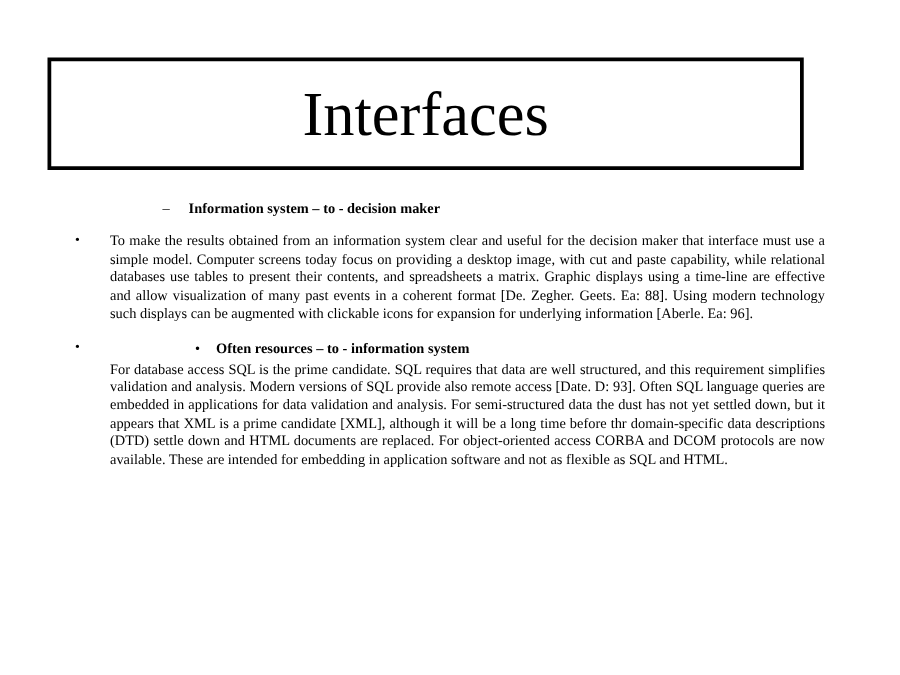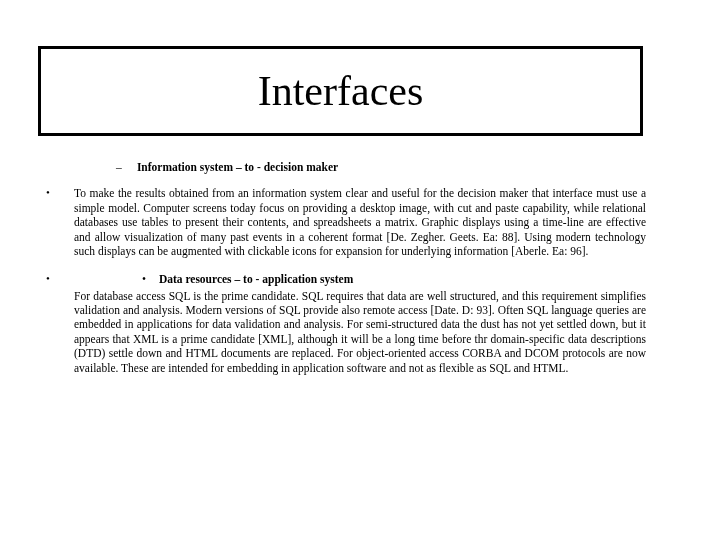--- a/index.html
+++ b/index.html
@@ -18,26 +18,26 @@
     width: 605px;
     height: 90px;
     border: 3px solid #000;
     background: #fff;
   }
   .title-text {
     position: absolute;
     left: 0; right: 0; top: 50%;
     transform: translateY(-50%);
     text-align: center;
-    font-size: 42px;
+    font-size: 50px;
     font-weight: 400;
   }
   .content {
     position: absolute;
-    left: 46px;
+    left: 60px;
     top: 160px;
     width: 600px;
     font-size: 11.5px;
     line-height: 1.25;
   }
   .sub1 {
     margin-left: 70px;
     margin-bottom: 12px;
   }
   .sub1 .dash { display: inline-block; width: 18px; }
@@ -85,20 +85,20 @@
   <div class="bullet-row">
     <div class="dot">•</div>
     <div class="para">To make the results obtained from an information system clear and useful for the decision maker that interface must use a simple model.  Computer screens today focus on providing a desktop image, with cut and paste capability, while relational databases use tables to present their contents, and spreadsheets a matrix. Graphic displays using a time-line are effective and allow visualization of many past events in a coherent format [De. Zegher. Geets. Ea: 88]. Using modern technology such displays can be augmented with clickable icons for expansion for underlying information [Aberle. Ea: 96].</div>
   </div>
 
   <div class="bullet-row">
     <div class="dot">•</div>
     <div style="flex:1">
       <div class="sub2">
         <span class="dotb">•</span>
-        <span class="label">Data resources – to - application system</span>
+        <span class="label">Often resources – to - information system</span>
       </div>
       <div class="para">For database access SQL is the prime candidate. SQL requires that data are well structured, and this requirement simplifies validation and analysis. Modern versions of SQL provide also remote access [Date. D: 93].  Often SQL language queries are embedded in applications for data validation and analysis. For semi-structured data the dust has not yet settled down, but it appears that XML is a prime candidate [XML], although it will be a long time before thr domain-specific data descriptions (DTD) settle down and HTML documents are replaced.  For object-oriented access CORBA and DCOM protocols are now available. These are intended for embedding in application software and not as flexible as SQL and HTML.</div>
     </div>
   </div>
 
 
 </div>
 
 </body></html>

